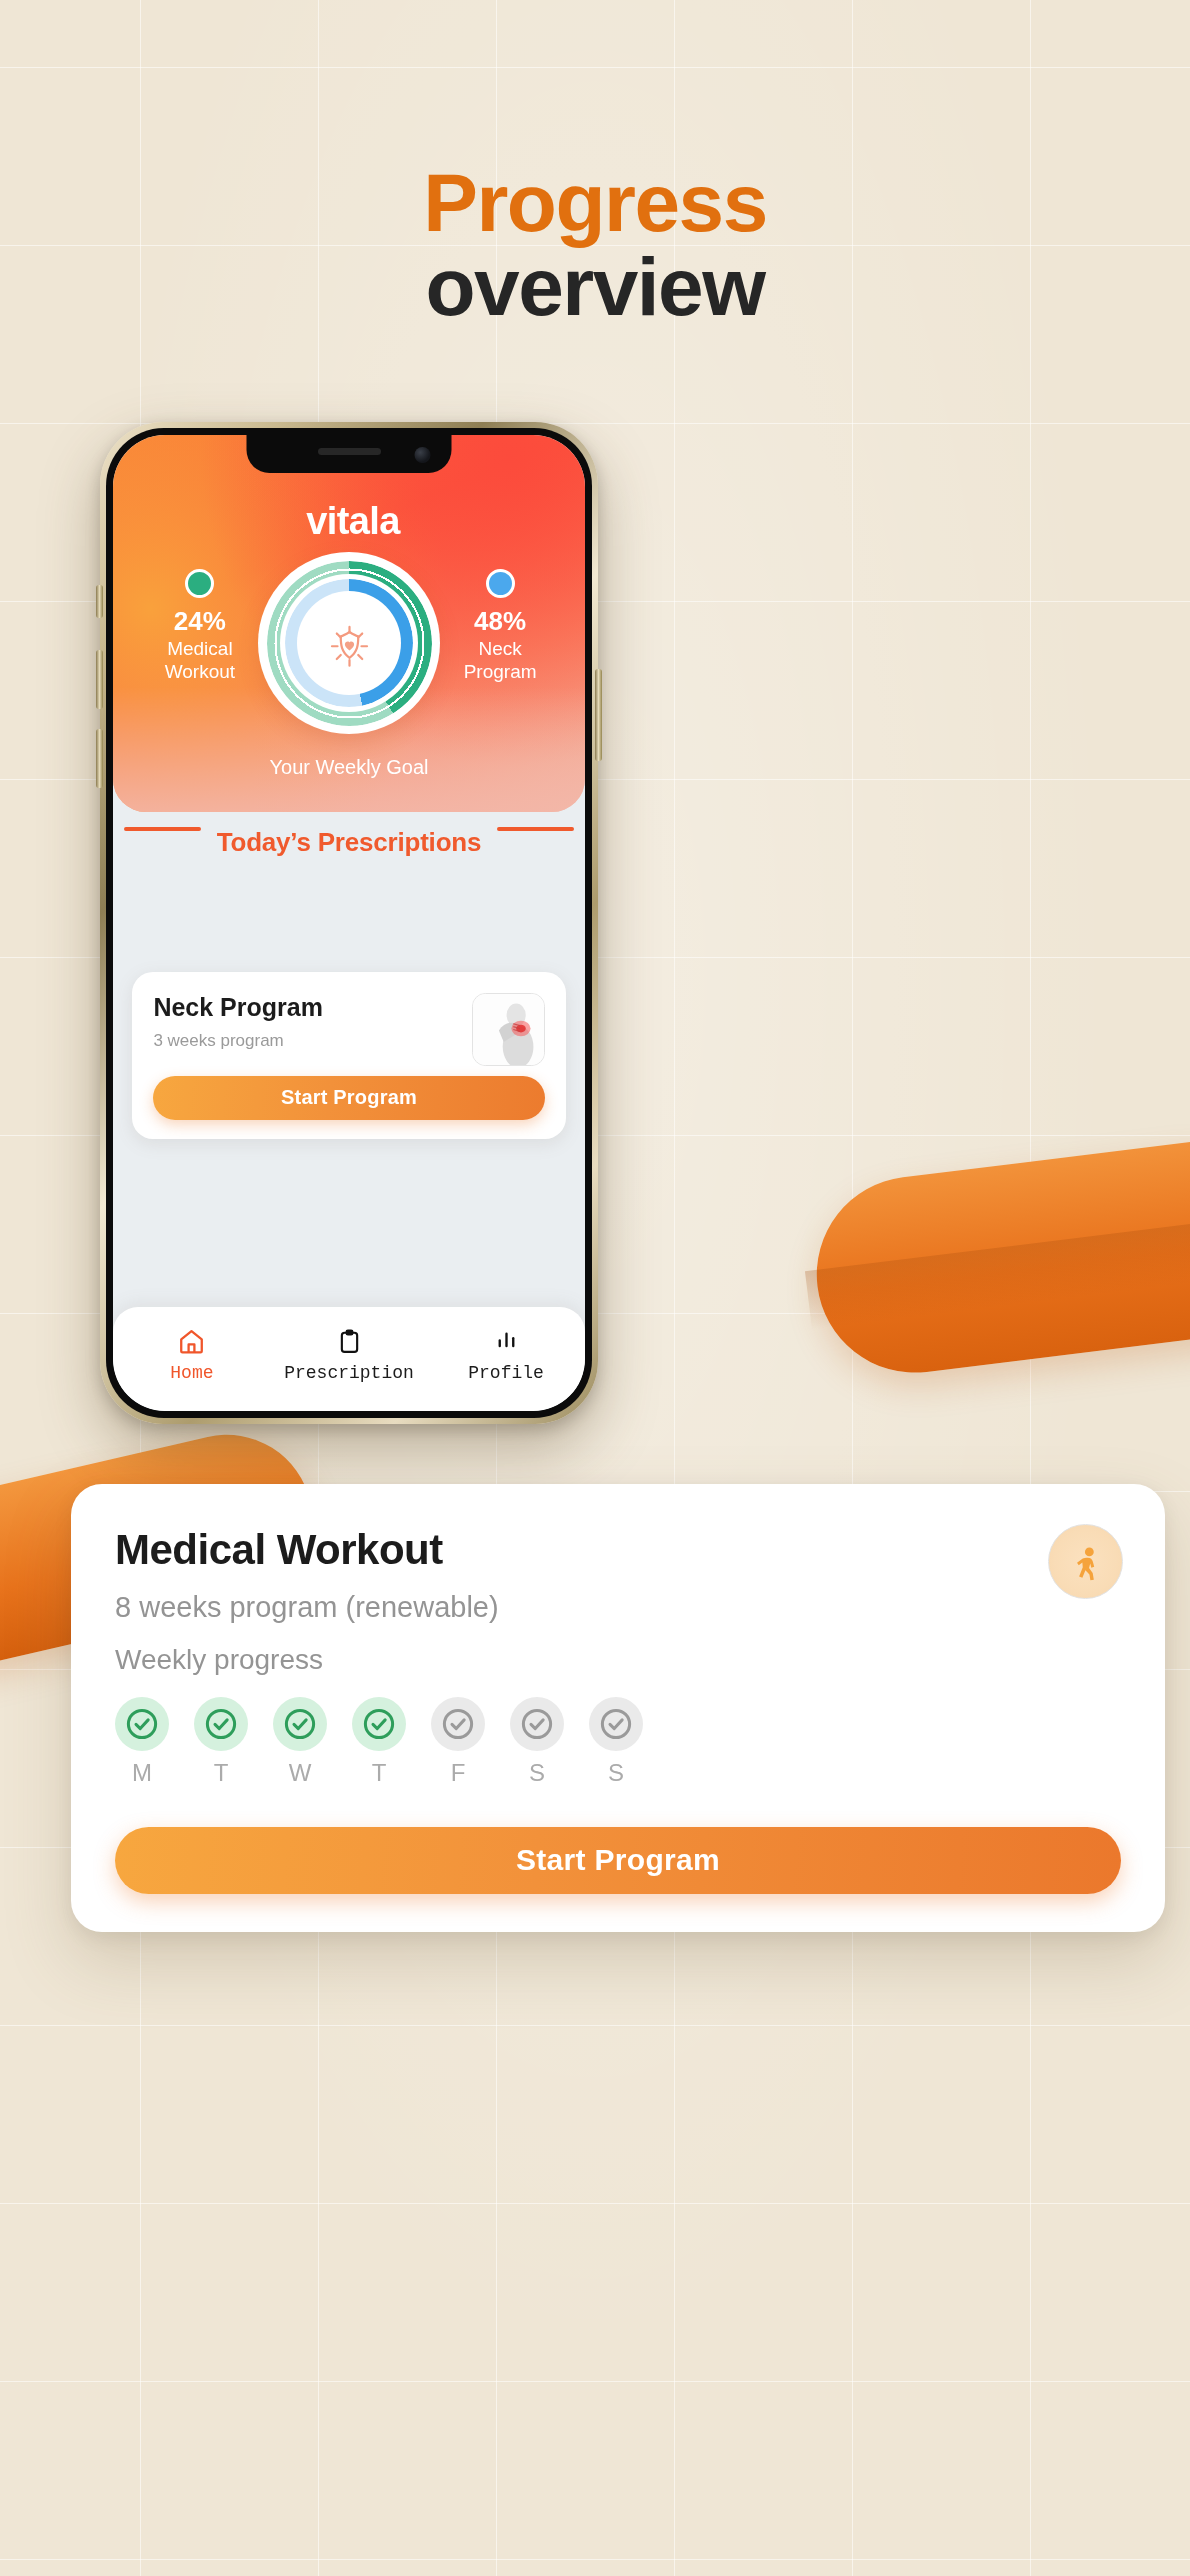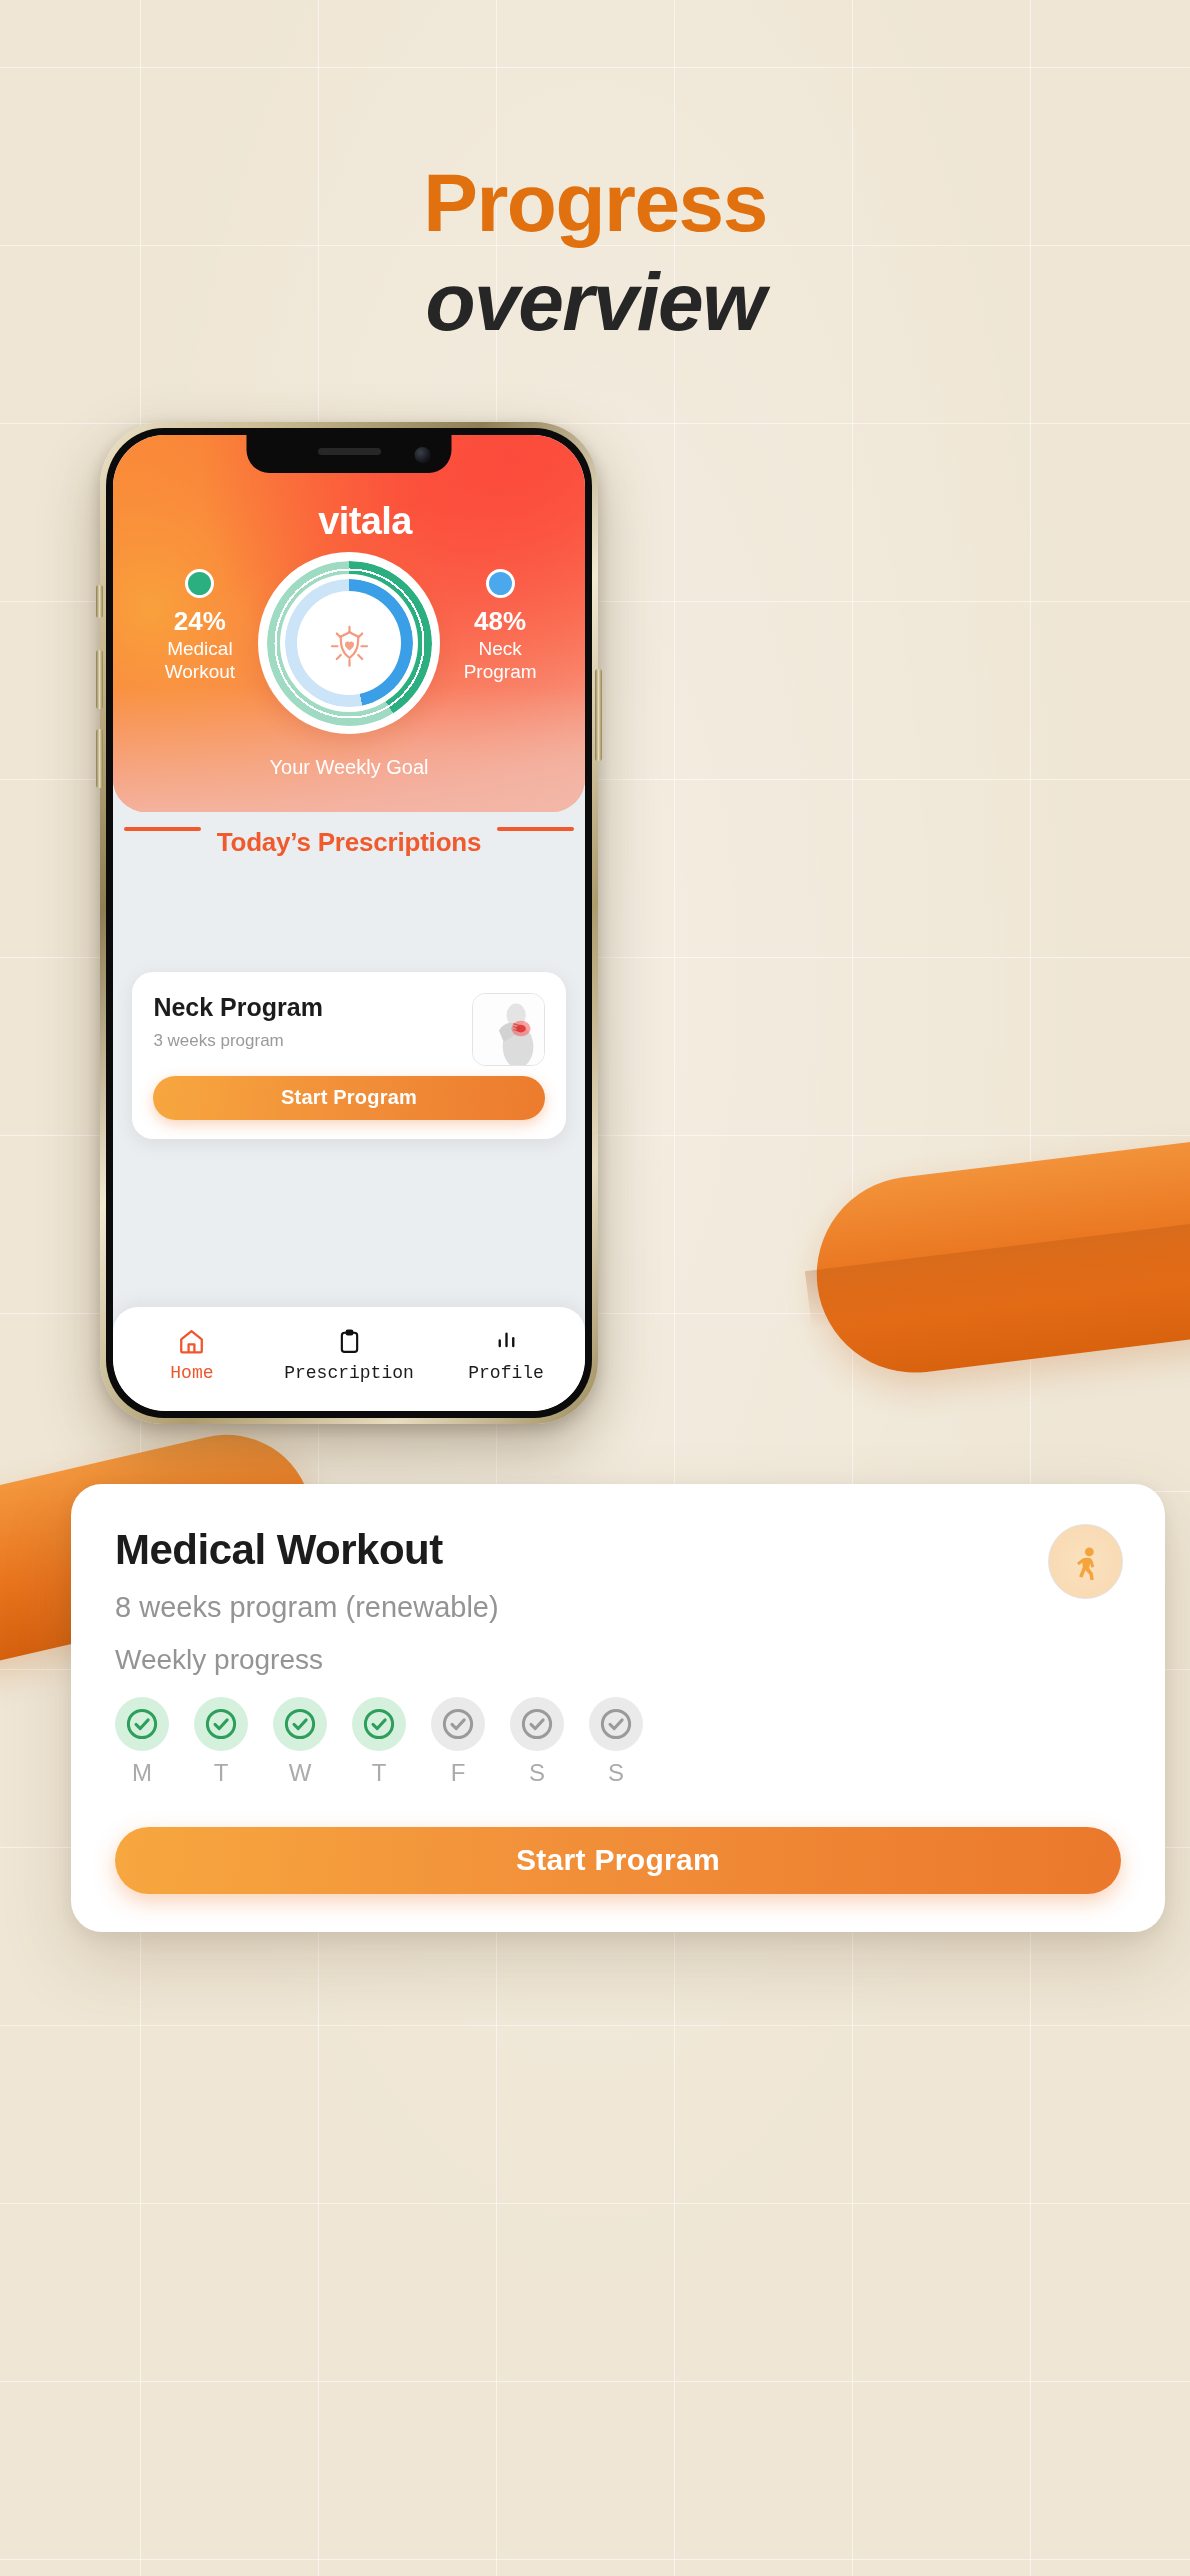--- a/index.html
+++ b/index.html
@@ -51,22 +51,21 @@
   #headline{
     position:absolute; top:161px; left:0; width:100%;
     text-align:center; line-height:1.02;
     letter-spacing:-1.5px;
   }
   #headline .l1{
     display:block; font-size:82px; font-weight:700; color:#E1700F;
   }
   #headline .l2{
     display:block; font-size:82px; font-weight:700; color:#262626;
-    margin-top:15px;
-    font-style:italic;
+    margin-top:0;
   }
 
   
   #phone{
     position:absolute; left:100px; top:422px;
     width:498px; height:1002px;
   }
   #phone-frame{
     position:absolute; inset:0;
     border-radius:63px;
@@ -112,21 +111,21 @@
       linear-gradient(157deg, #FA7A35 0%, #FB5A3C 34%, #F98C6A 68%, #F2B7A8 100%);
     border-radius:0 0 33px 33px;
   }
   #hero-fade{
     position:absolute; left:0; right:0; bottom:0; height:125px;
     background:linear-gradient(180deg, rgba(242,168,150,0) 0%, rgba(243,183,168,.85) 100%);
     border-radius:0 0 33px 33px;
   }
 
   #brand-logo{
-    position:absolute; top:65px; left:16px; width:100%;
+    position:absolute; top:65px; left:4px; width:100%;
     text-align:center; color:#fff;
     font-size:38px; font-weight:700; letter-spacing:-0.6px;
   }
 
   
   .stat{ position:absolute; text-align:center; color:#fff; width:115px; }
   #stat-left{ left:29px; top:134px; }
   #stat-right{ right:27px; top:134px; }
   .stat .dot{
     width:29px; height:29px; border-radius:50%;

